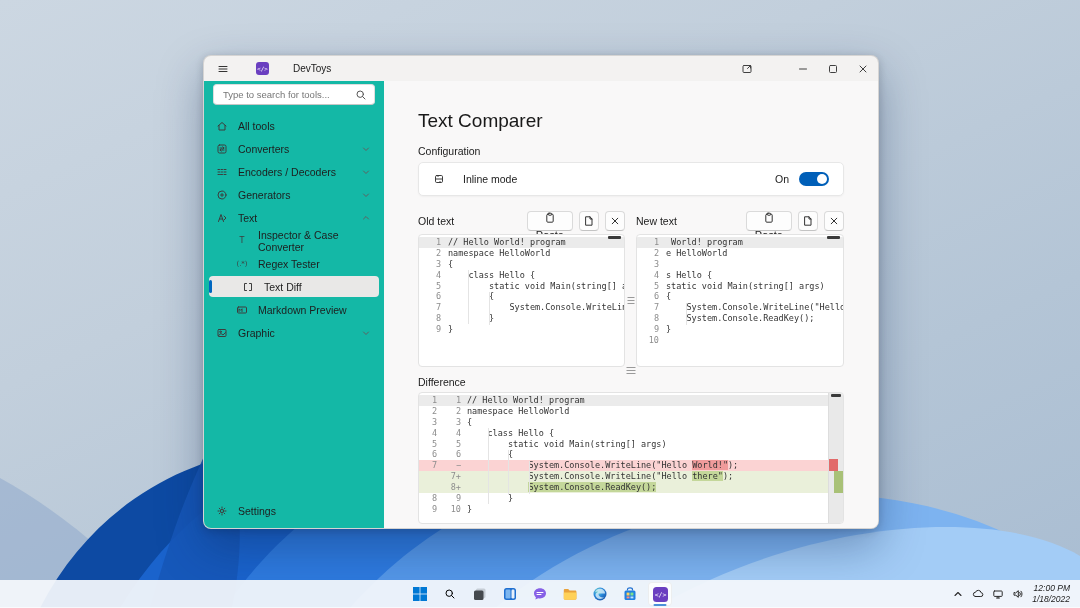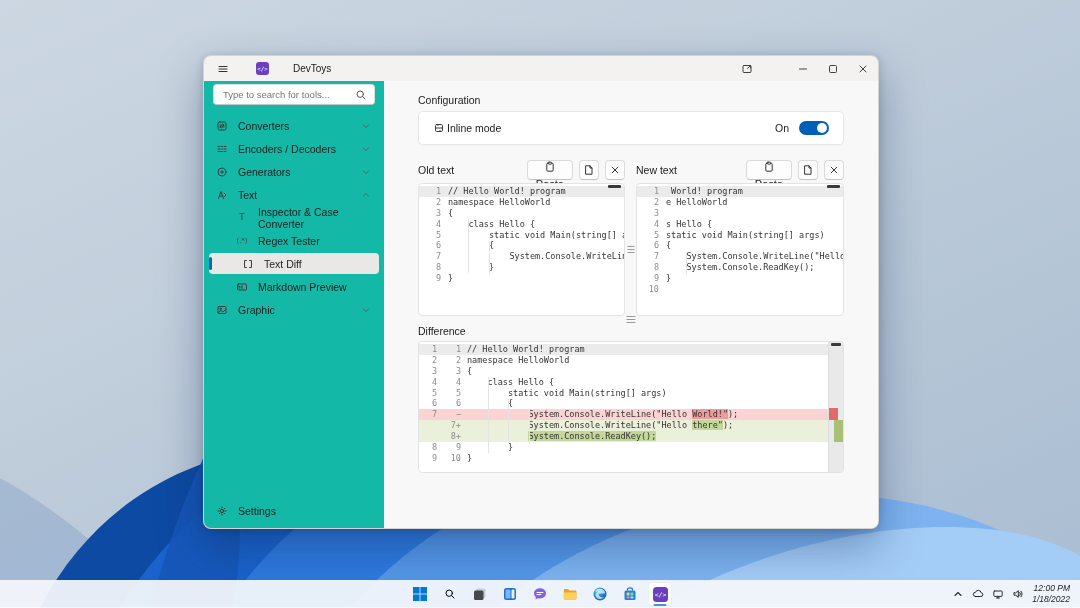--- a/index.html
+++ b/index.html
@@ -39,21 +39,21 @@
   .selbar{position:absolute;left:0;top:4px;bottom:4px;width:3px;border-radius:2px;background:#0067c0;}
   .nicon{width:12px;height:12px;flex:none;display:flex;align-items:center;justify-content:center;color:#3d3d3d;}
   .nicon .tico{font-size:8px;color:#3d3d3d;font-family:"DejaVu Sans",sans-serif;}
   .chev{margin-left:auto;color:#606060;display:flex;}
   .settings-row{margin-top:auto;margin-bottom:7px;}
   
   .content{flex:1;background:#f9f8f8;padding:0 34px;position:relative;min-width:0;}
   .page-title{font-size:19px;font-weight:400;color:#191919;margin-top:29px;}
   .sec-label{font-size:10.5px;color:#1b1b1b;margin-top:13px;}
   .config-card{margin-top:5px;height:32px;background:#fff;border:1px solid #e7e7e7;border-radius:5px;
-    display:flex;align-items:center;padding:0 14px;gap:2px;box-shadow:0 1px 2px rgba(0,0,0,.04);}
+    display:flex;align-items:center;padding:0 14px;gap:18px;box-shadow:0 1px 2px rgba(0,0,0,.04);}
   .config-card .clabel{font-size:10.5px;color:#1b1b1b;}
   .cfgicon{color:#3d3d3d;display:flex;}
   .toggle-wrap{margin-left:auto;display:flex;align-items:center;gap:10px;}
   .toggle-state{font-size:10.5px;color:#1b1b1b;}
   .switch{width:30px;height:14px;border-radius:8px;background:#005fb8;position:relative;}
   .switch .knob{position:absolute;top:2px;right:2px;width:10px;height:10px;border-radius:50%;background:#fff;}
   .panels-head{display:flex;gap:11px;margin-top:15px;}
   .panels{display:flex;gap:11px;position:relative;}
   .col-a{width:207px;flex:none;}
   .col-b{width:208px;flex:none;}
@@ -164,20 +164,28 @@
               <svg width="12" height="12" viewBox="0 0 12 12" fill="none" stroke="currentColor" stroke-width="1" stroke-linecap="round" stroke-linejoin="round">
                 <circle cx="5.2" cy="5.2" r="3.2"></circle>
                 <path d="M7.6 7.6 10 10"></path>
               </svg>
             </span>
         </div>
         <div class="nav">
             <div class="nav-item">
               <span class="nicon">
                 <svg width="12" height="12" viewBox="0 0 12 12" fill="none" stroke="currentColor" stroke-width="1" stroke-linecap="round" stroke-linejoin="round">
+                  <path d="M2 6l4-3.5L10 6M3 5.5V10h6V5.5"></path>
+                </svg>
+              </span>
+              <span class="nlabel">All tools</span>
+            </div>
+            <div class="nav-item">
+              <span class="nicon">
+                <svg width="12" height="12" viewBox="0 0 12 12" fill="none" stroke="currentColor" stroke-width="1" stroke-linecap="round" stroke-linejoin="round">
                   <rect x="2" y="2" width="8" height="8" rx="1.5"></rect>
                   <path d="M4 5h4M6.8 3.8 8 5 6.8 6.2M8 7H4M5.2 5.8 4 7l1.2 1.2"></path>
                 </svg>
               </span>
               <span class="nlabel">Converters</span>
               <span class="chev">
                 <svg width="12" height="12" viewBox="0 0 12 12" fill="none" stroke="currentColor" stroke-width="1" stroke-linecap="round" stroke-linejoin="round">
                   <path d="M3.5 5l2.5 2.5L8.5 5"></path>
                 </svg>
               </span>
@@ -273,20 +281,21 @@
               <svg width="12" height="12" viewBox="0 0 12 12" fill="none" stroke="currentColor" stroke-width="1" stroke-linecap="round" stroke-linejoin="round">
                 <circle cx="6" cy="6" r="1.6"></circle>
                 <path d="M6 2v1.2M6 8.8V10M2 6h1.2M8.8 6H10M3.2 3.2l.9.9M7.9 7.9l.9.9M8.8 3.2l-.9.9M4.1 7.9l-.9.9"></path>
               </svg>
             </span>
           <span>Settings</span>
         </div>
       </div>
 
       <div class="content">
+        <div class="page-title">Text Comparer</div>
         <div class="sec-label">Configuration</div>
 
         <div class="config-card">
           <span class="cfgicon">
               <svg width="12" height="12" viewBox="0 0 12 12" fill="none" stroke="currentColor" stroke-width="1" stroke-linecap="round" stroke-linejoin="round">
                 <rect x="2.5" y="2.5" width="7" height="7" rx="1.2"></rect>
                 <path d="M2.5 6h7M5 2.5v1M7 8.5v1"></path>
               </svg>
             </span>
           <span class="clabel">Inline mode</span>

